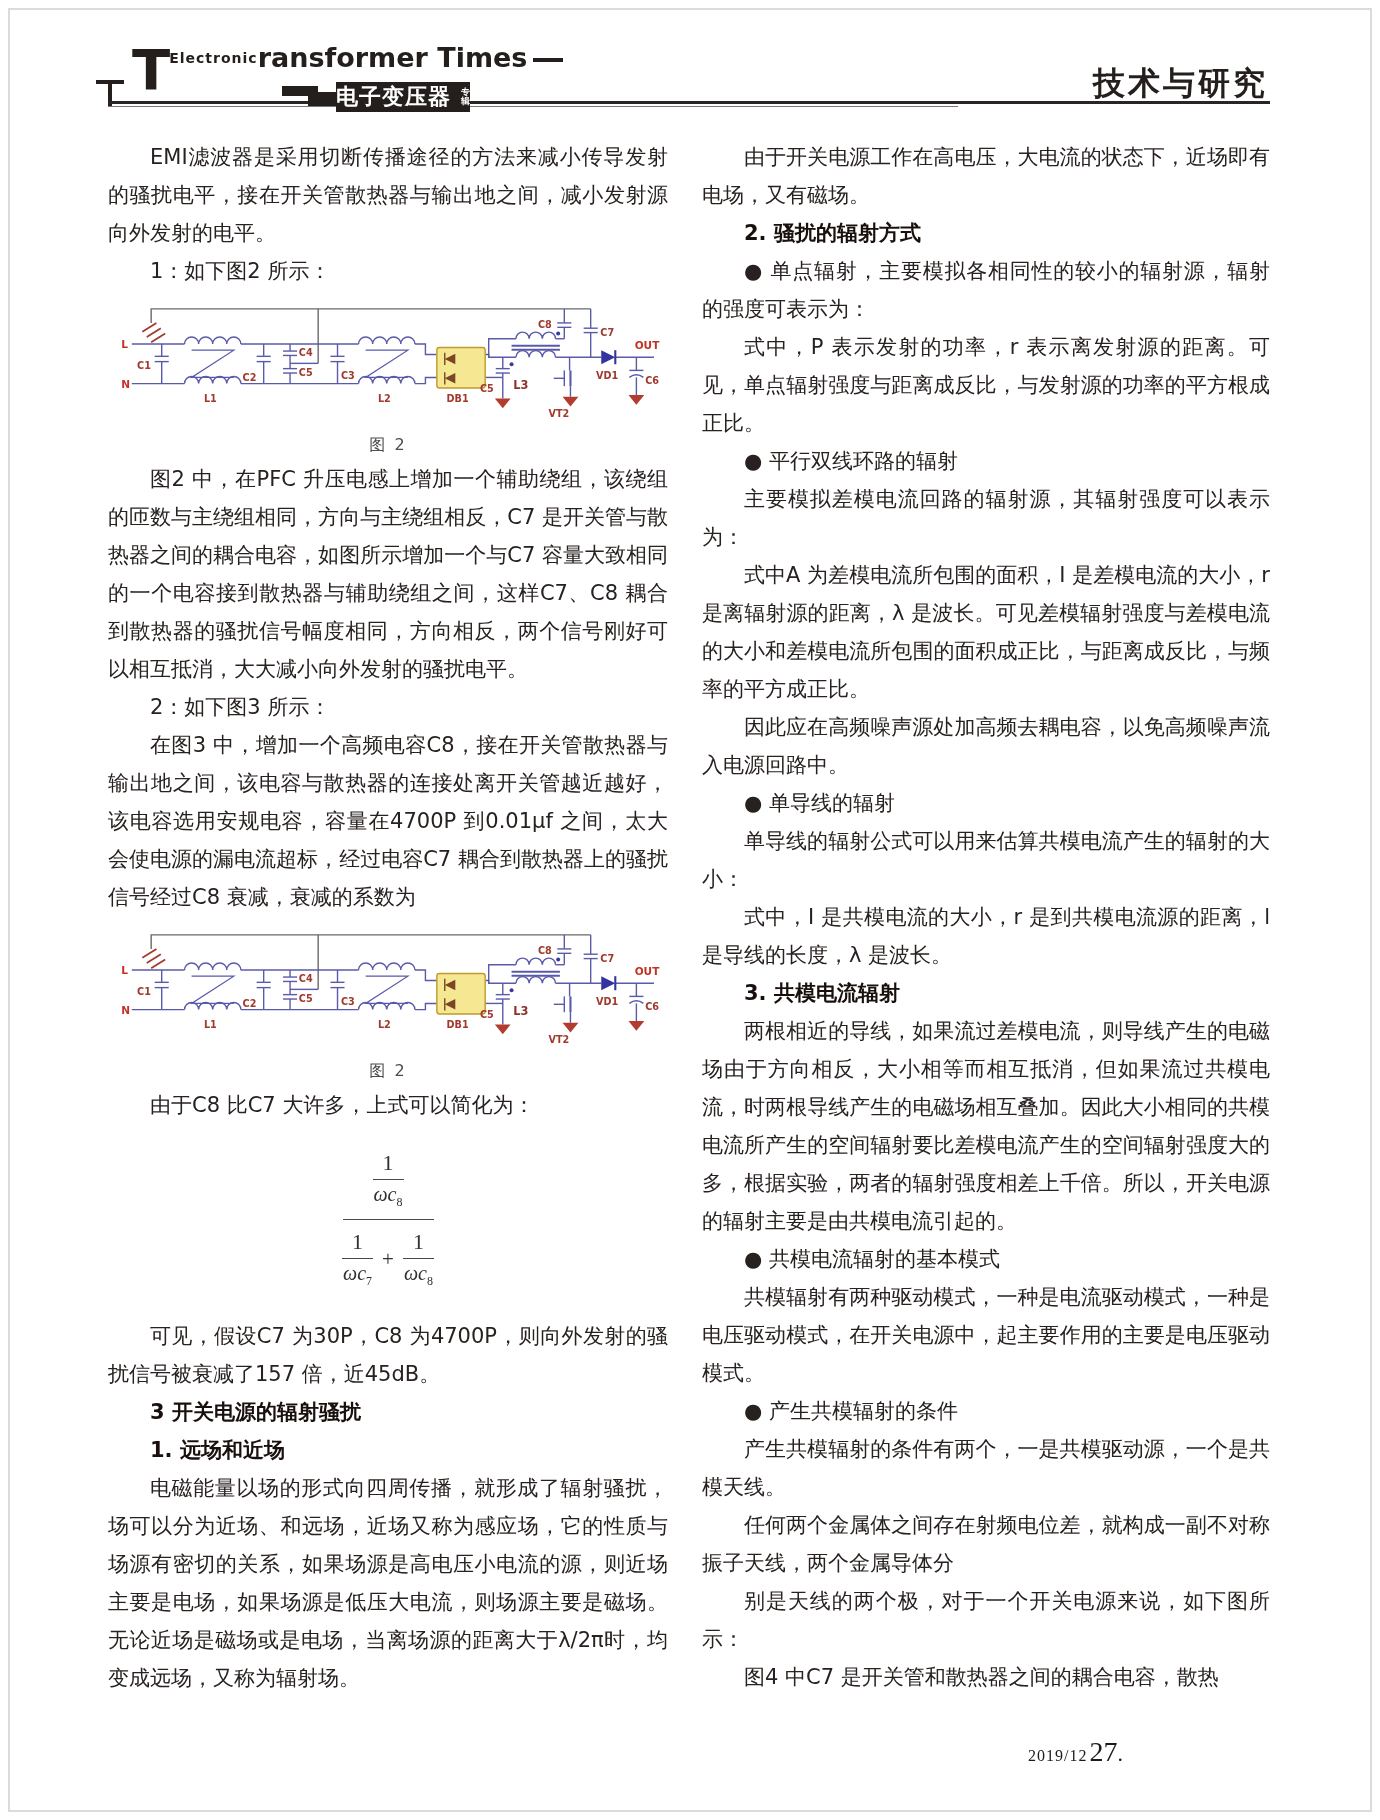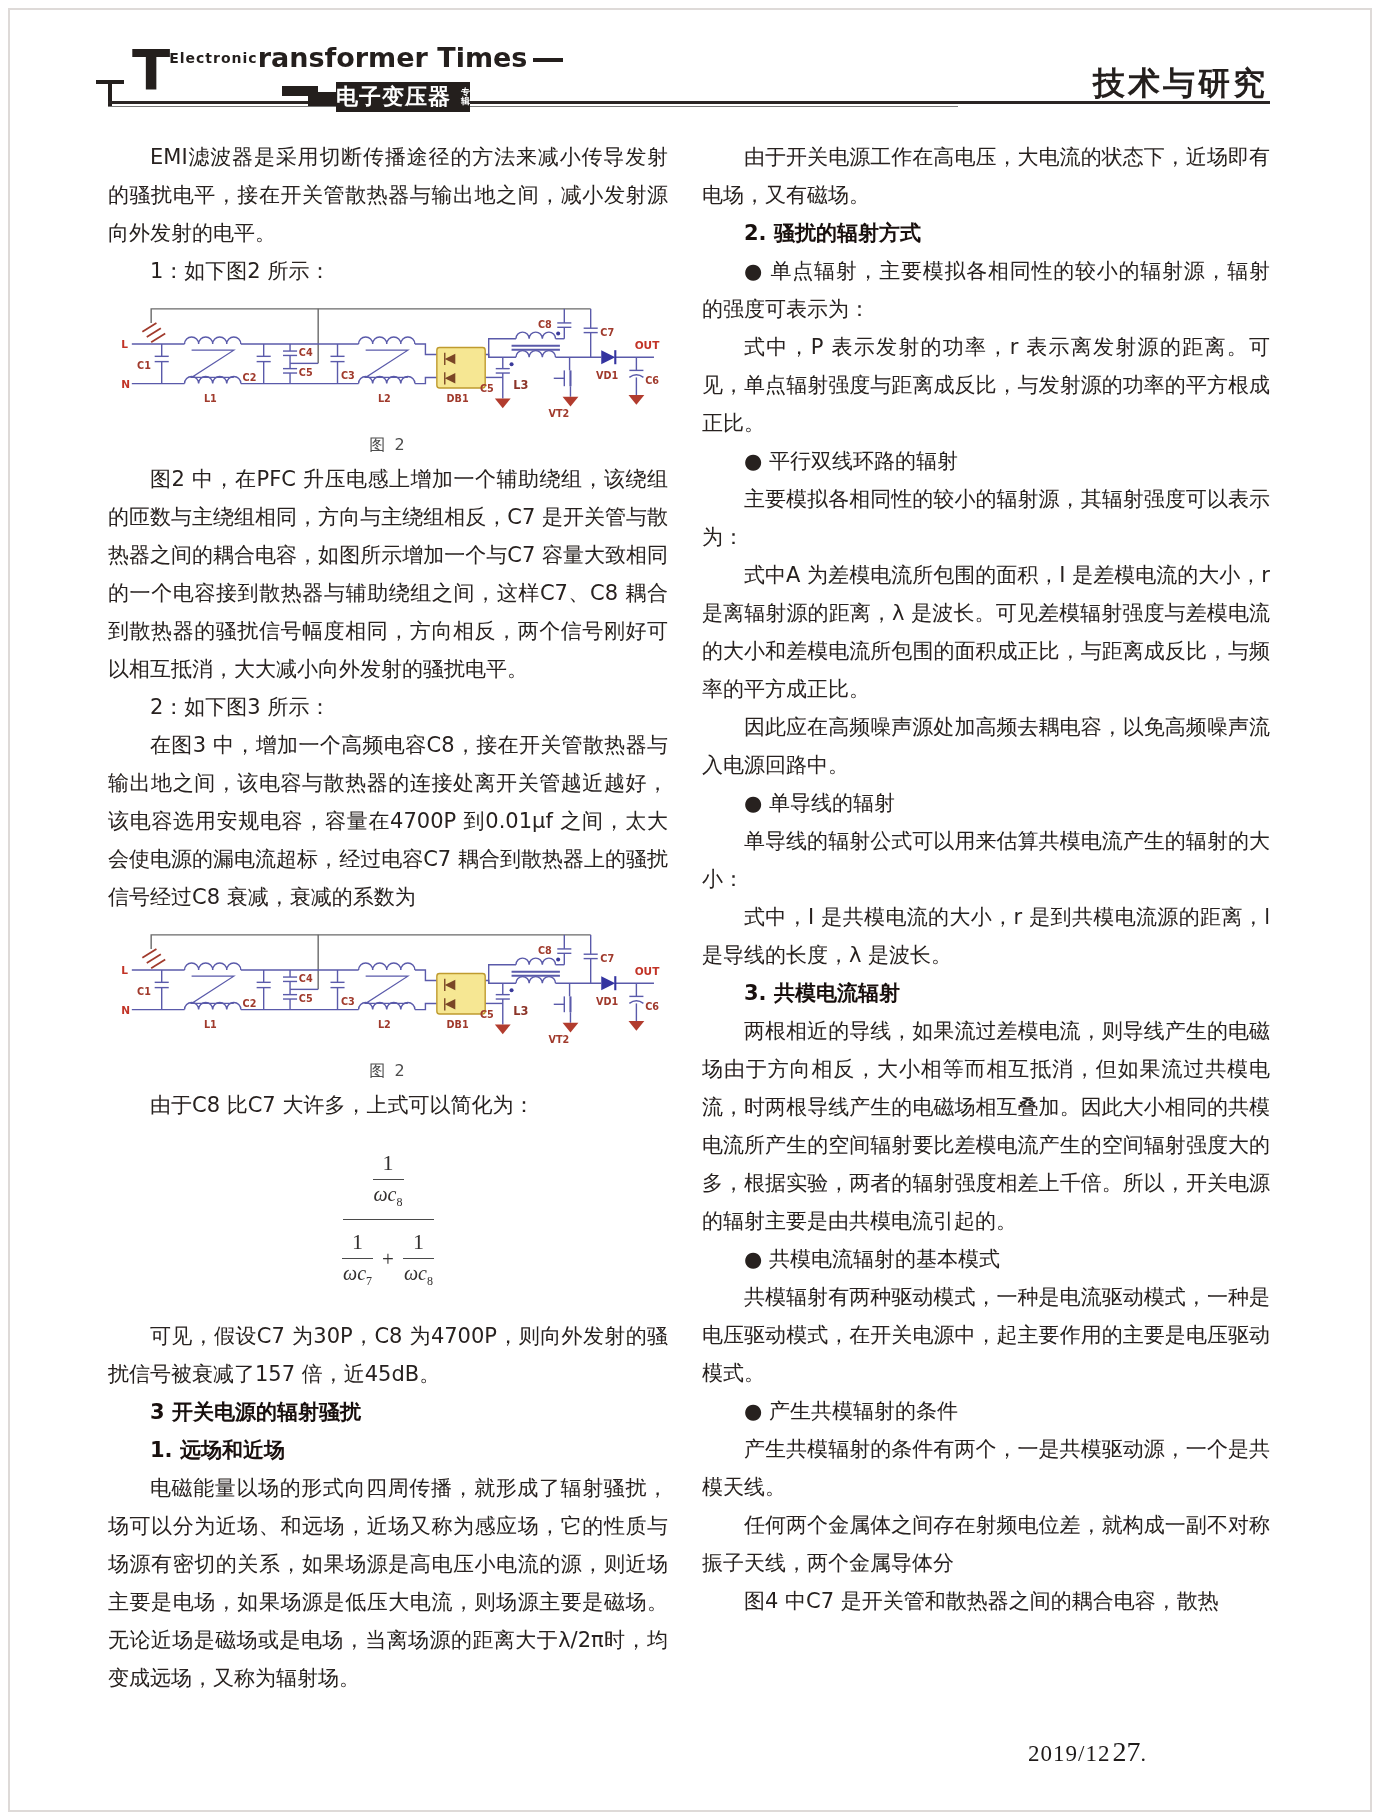--- a/index.html
+++ b/index.html
@@ -54,21 +54,21 @@
   .bigfrac .bignum{display:inline-block;border-bottom:1.8px solid #4a4a4a;padding:0 30px 9px 30px;}
   .bigfrac .bigden{display:flex;align-items:center;justify-content:center;gap:9px;padding-top:9px;}
   .frac{display:inline-block;text-align:center;}
   .frac .top{display:block;border-bottom:1.6px solid #4a4a4a;padding:0 10px 3px 10px;font-size:22px;}
   .frac .bot{display:block;padding-top:3px;font-size:20px;font-style:italic;}
   .frac .bot sub{font-size:12px;font-style:normal;}
   .plus{font-size:21px;}
 
   
   .footer{position:absolute;left:1028px;top:1736px;font-family:"Liberation Serif",serif;color:#1e1a19;}
-  .footer .f-date{font-size:23px;letter-spacing:1px;}
+  .footer .f-date{font-size:16px;letter-spacing:1px;}
   .footer .f-page{font-size:28px;margin-left:2px;}
   .footer .f-dot{font-size:22px;}
 </style>
 </head>
 <body>
 
 <div class="page-frame"></div>
 
 <header>
   <div class="logo-dash"></div>
@@ -415,32 +415,33 @@
       <p class="h-bold">3 开关电源的辐射骚扰</p>
       <p class="h-bold">1. 远场和近场</p>
       <p class="body">电磁能量以场的形式向四周传播，就形成了辐射骚扰，场可以分为近场、和远场，近场又称为感应场，它的性质与场源有密切的关系，如果场源是高电压小电流的源，则近场主要是电场，如果场源是低压大电流，则场源主要是磁场。无论近场是磁场或是电场，当离场源的距离大于λ/2π时，均变成远场，又称为辐射场。</p>
     </div>
   <div class="col col-right">
       <p class="body">由于开关电源工作在高电压，大电流的状态下，近场即有电场，又有磁场。</p>
       <p class="h-bold">2. 骚扰的辐射方式</p>
       <p class="body">● 单点辐射，主要模拟各相同性的较小的辐射源，辐射的强度可表示为：</p>
       <p class="body">式中，P 表示发射的功率，r 表示离发射源的距离。可见，单点辐射强度与距离成反比，与发射源的功率的平方根成正比。</p>
       <p class="body">● 平行双线环路的辐射</p>
-      <p class="body">主要模拟各相同性的较小的辐射源，其辐射强度可以表示为：</p>
+      <p class="body">主要模拟差模电流回路的辐射源，其辐射强度可以表示为：</p>
       <p class="body">式中A 为差模电流所包围的面积，I 是差模电流的大小，r 是离辐射源的距离，λ 是波长。可见差模辐射强度与差模电流的大小和差模电流所包围的面积成正比，与距离成反比，与频率的平方成正比。</p>
       <p class="body">因此应在高频噪声源处加高频去耦电容，以免高频噪声流入电源回路中。</p>
       <p class="body">● 单导线的辐射</p>
       <p class="body">单导线的辐射公式可以用来估算共模电流产生的辐射的大小：</p>
       <p class="body">式中，I 是共模电流的大小，r 是到共模电流源的距离，l 是导线的长度，λ 是波长。</p>
       <p class="h-bold">3. 共模电流辐射</p>
       <p class="body">两根相近的导线，如果流过差模电流，则导线产生的电磁场由于方向相反，大小相等而相互抵消，但如果流过共模电流，时两根导线产生的电磁场相互叠加。因此大小相同的共模电流所产生的空间辐射要比差模电流产生的空间辐射强度大的多，根据实验，两者的辐射强度相差上千倍。所以，开关电源的辐射主要是由共模电流引起的。</p>
       <p class="body">● 共模电流辐射的基本模式</p>
       <p class="body">共模辐射有两种驱动模式，一种是电流驱动模式，一种是电压驱动模式，在开关电源中，起主要作用的主要是电压驱动模式。</p>
       <p class="body">● 产生共模辐射的条件</p>
       <p class="body">产生共模辐射的条件有两个，一是共模驱动源，一个是共模天线。</p>
       <p class="body">任何两个金属体之间存在射频电位差，就构成一副不对称振子天线，两个金属导体分</p>
+      <p class="body">别是天线的两个极，对于一个开关电源来说，如下图所示：</p>
       <p class="body">图4 中C7 是开关管和散热器之间的耦合电容，散热</p>
     </div>
 </main>
 
 <footer class="footer">
   <span class="f-date">2019/12</span><span class="f-page">27</span><span class="f-dot">.</span>
 </footer>
 
 </body></html>

